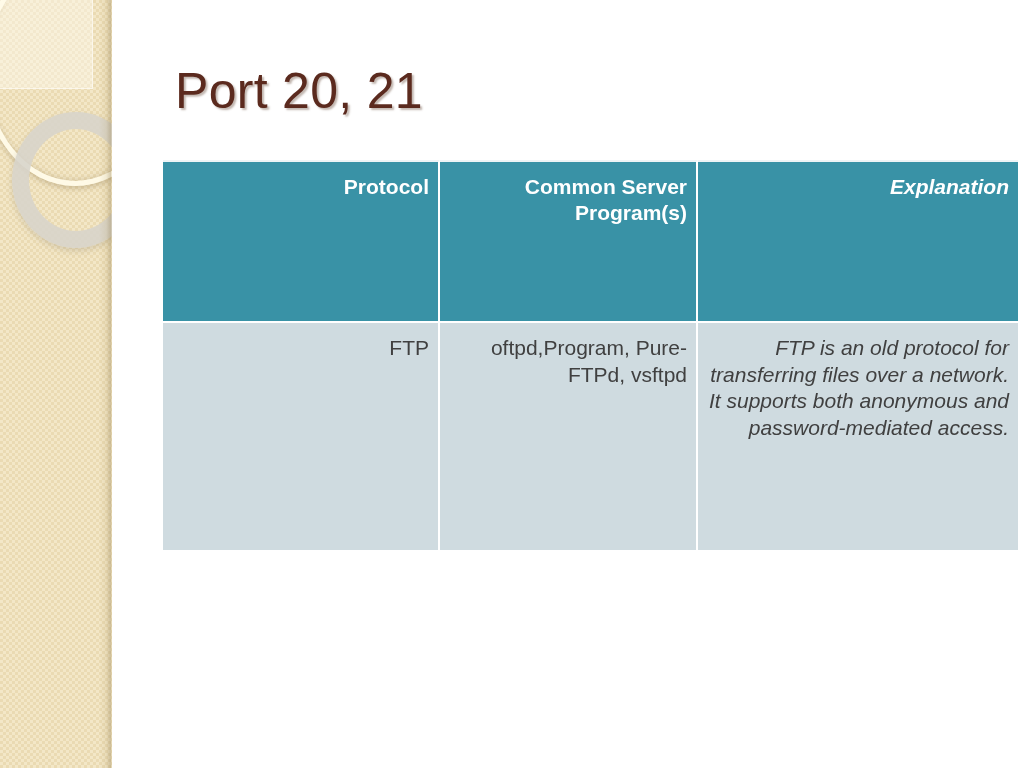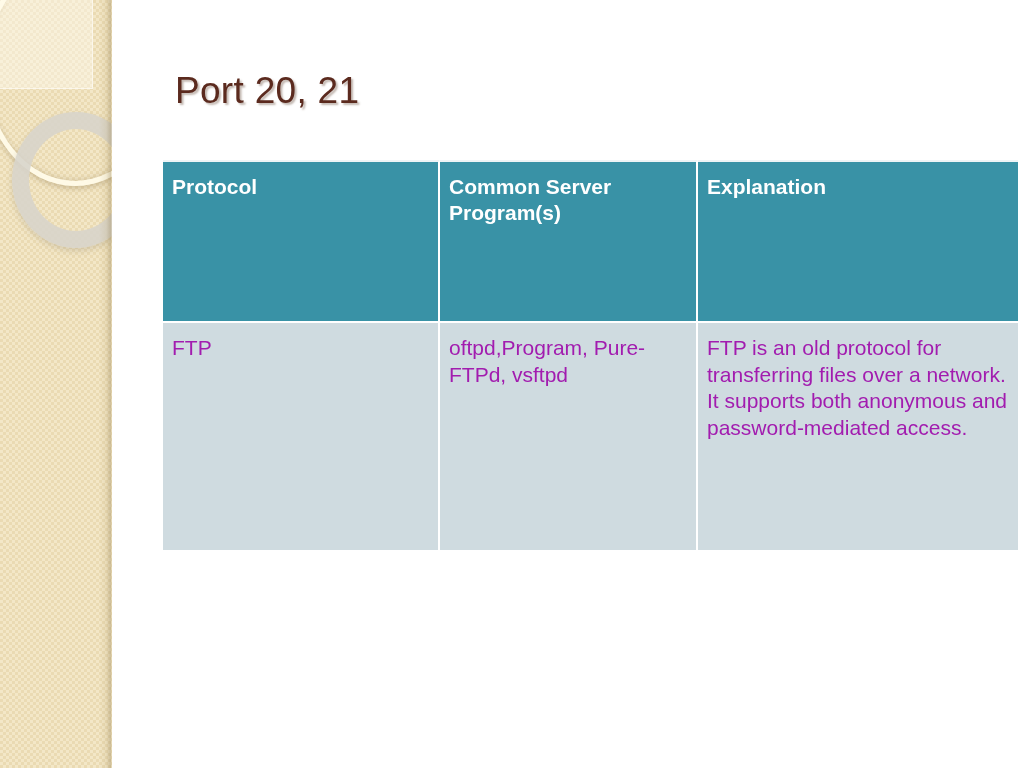--- a/index.html
+++ b/index.html
@@ -80,21 +80,21 @@
         rgba(180,160,110,0.16) 55%,
         rgba(150,130,85,0.38) 88%,
         rgba(205,190,150,0.10) 100%);
   }
 
   
   #slide-title {
     position: absolute;
     left: 175px;
     top: 62px;
-    font-size: 37px;
+    font-size: 50px;
     line-height: 58px;
     font-weight: normal;
     color: #5b2a1e;
     letter-spacing: 0.3px;
     text-shadow: 2px 2px 2px rgba(120,95,80,0.45);
     white-space: nowrap;
   }
 
   
   #content-table {
@@ -102,54 +102,54 @@
     left: 163px;
     top: 160px;
     width: 841px;
     border-collapse: separate;
     border-spacing: 0;
     table-layout: fixed;
   }
   #content-table th,
   #content-table td {
     vertical-align: top;
-    text-align: left;
+    text-align: right;
     padding: 12px 9px 0 9px;
     box-sizing: border-box;
   }
   #content-table thead th {
     background: #3992a6;
     color: #ffffff;
     font-size: 21px;
     line-height: 26px;
     font-weight: bold;
     height: 161px;
     border-right: 2px solid #ffffff;
     border-top: 2px solid #eef4f6;
   }
   #content-table thead th:last-child {
     border-right: none;
   }
   #content-table tbody td {
     background: #cfdbe0;
-    color: #a21caf;
+    color: #404040;
     font-size: 21px;
     line-height: 26.5px;
     font-weight: normal;
     height: 229px;
     border-right: 2px solid #ffffff;
     border-top: 2px solid #ffffff;
   }
   #content-table tbody td:last-child {
     border-right: none;
     margin-left: 40px;
   }
   .col-protocol { width: 277px; }
   .col-programs { width: 258px; }
-  .col-explanation { width: 320px; }
+  .col-explanation { width: 320px; font-style: italic; }
 </style>
 </head>
 <body>
 
 <div id="sidebar">
   <div id="sidebar-top-panel"></div>
   <div id="sidebar-ring-thin"></div>
   <div id="sidebar-ring-thick"></div>
   <div id="sidebar-edge"></div>
 </div>

